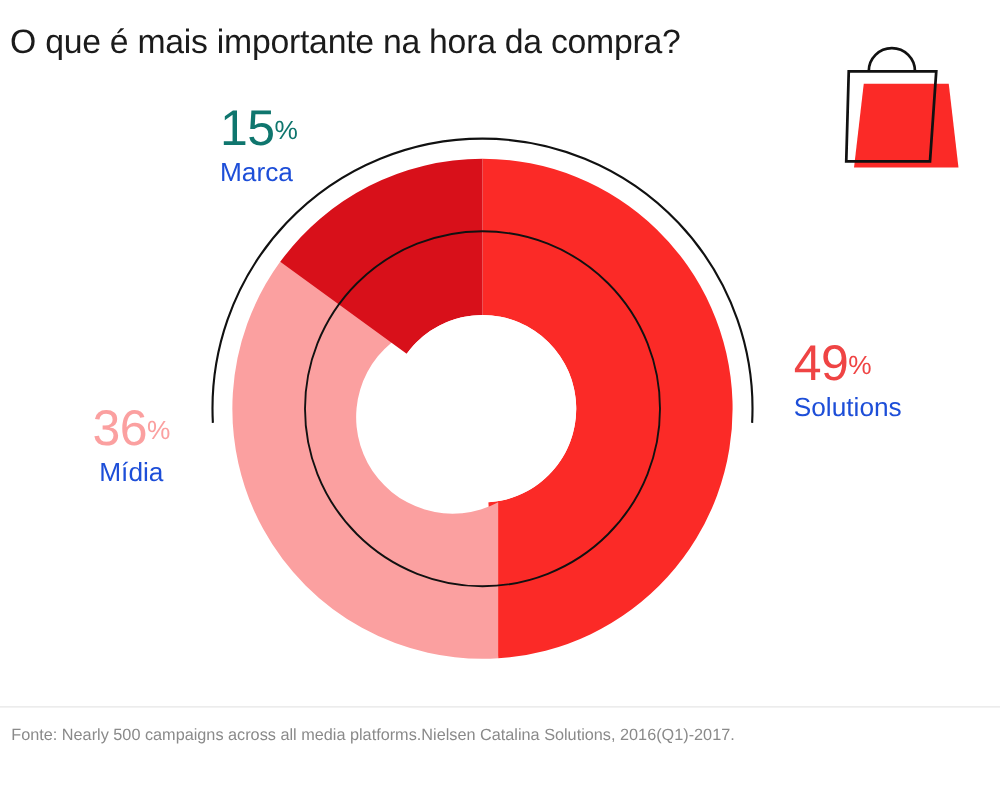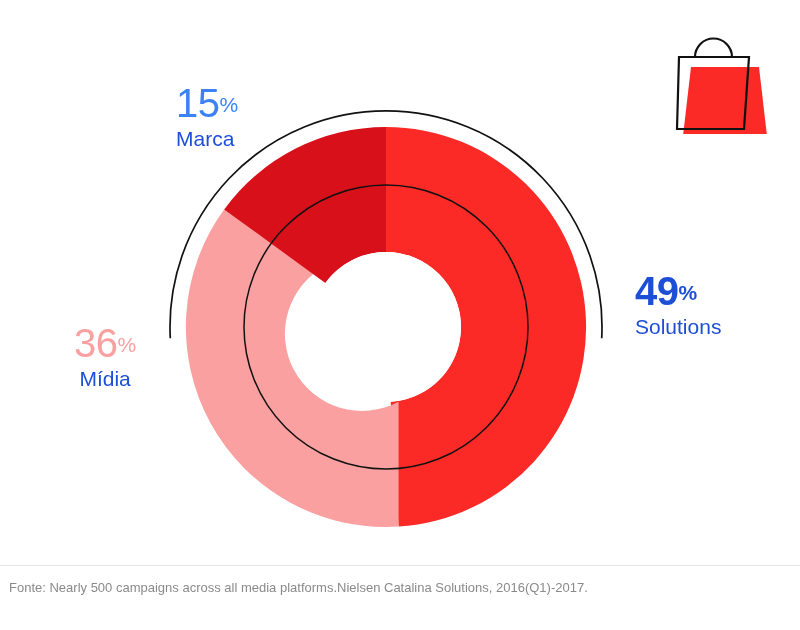--- a/index.html
+++ b/index.html
@@ -72,27 +72,27 @@
   }
   .callout .name {
     font-size: 21px;
     line-height: 26px;
     color: #1d4ed8;
     font-weight: 400;
     margin-top: 2px;
   }
 
   #callout-marca      { left: 176px; top: 82px;  }
-  #callout-marca .pct { color: #3b82f6; }
+  #callout-marca .pct { color: #0f766e; }
 
   #callout-midia      { left: 74px;  top: 322px; text-align: center; }
   #callout-midia .pct { color: #FBA0A0; }
 
   #callout-criativo      { left: 635px; top: 270px; }
-  #callout-criativo .pct { color: #1d4ed8; font-weight: bold; }
+  #callout-criativo .pct { color: #ef4444; }
 
   
   #footer-divider {
     position: absolute;
     left: 0;
     top: 565px;
     width: 800px;
     height: 1px;
     background: #e6e6e6;
   }
@@ -105,20 +105,21 @@
     color: #8a8a8a;
     font-weight: 400;
     white-space: nowrap;
   }
 </style>
 </head>
 <body>
 
 <div id="page">
 
+  <div id="page-title">O que é mais importante na hora da compra?</div>
 
   <div id="bag-icon">
     <svg width="116" height="116" viewBox="0 0 116 116" xmlns="http://www.w3.org/2000/svg">
 
       <path d="M 22 43 L 90 43 L 98 112 L 14 112 Z" transform="translate(5,6)" fill="#FB2A27"></path>
 
       <path d="M 15 39 L 85 39 L 80 111 L 13 111 Z" fill="none" stroke="#111111" stroke-width="2.2"></path>
 
       <path d="M 31 39 A 18.5 18.5 0 0 1 68 39" fill="none" stroke="#111111" stroke-width="2.2" stroke-linecap="butt"></path>
     </svg>

